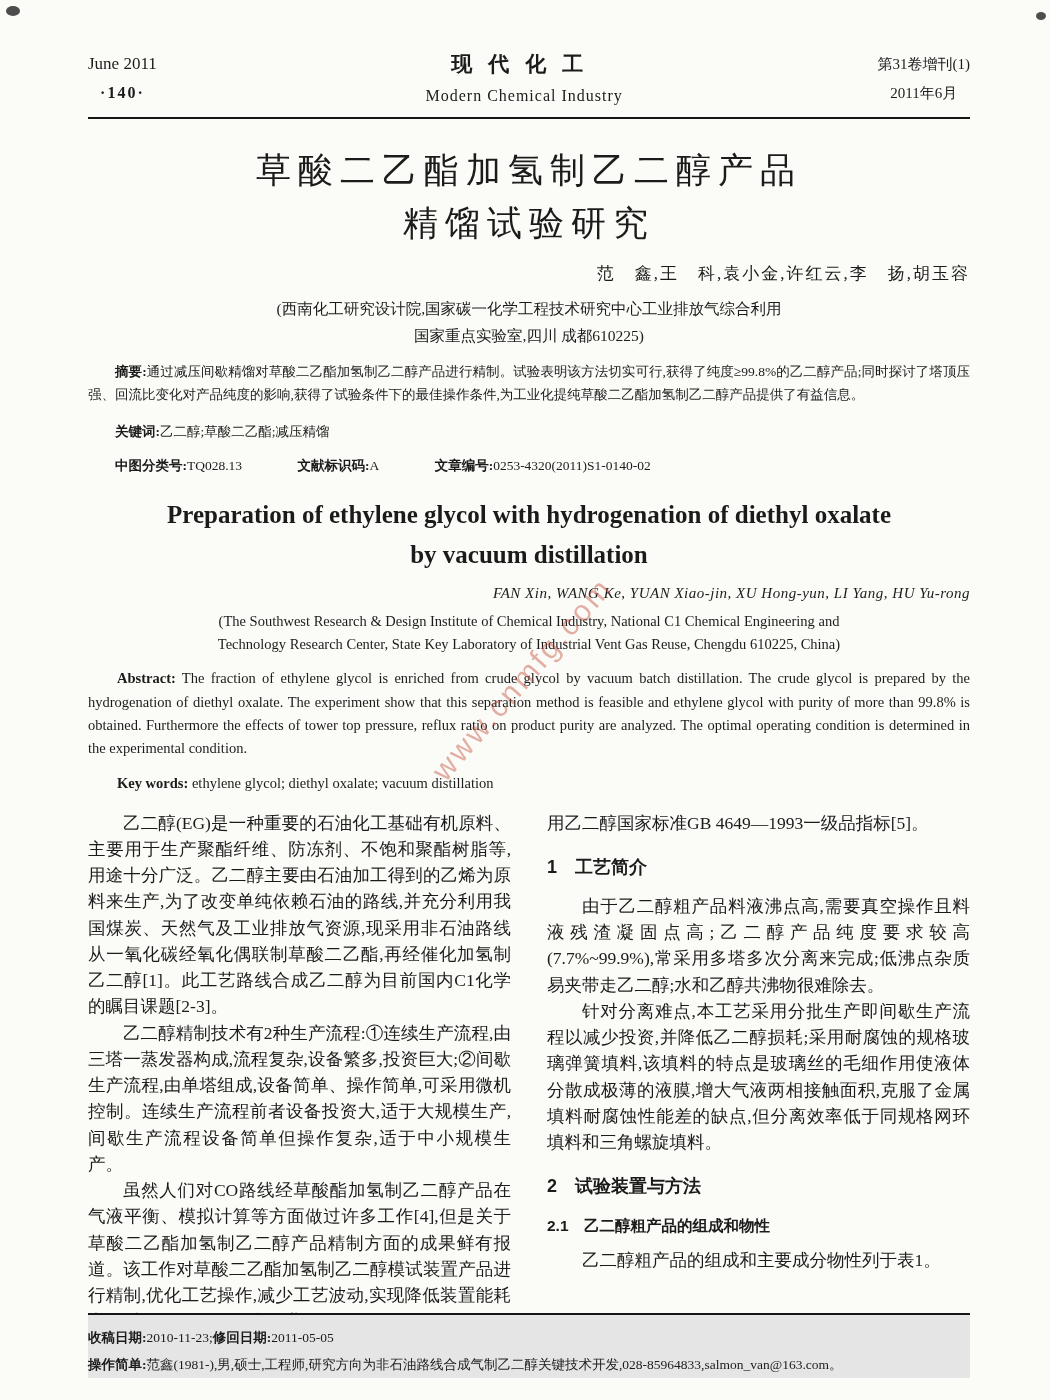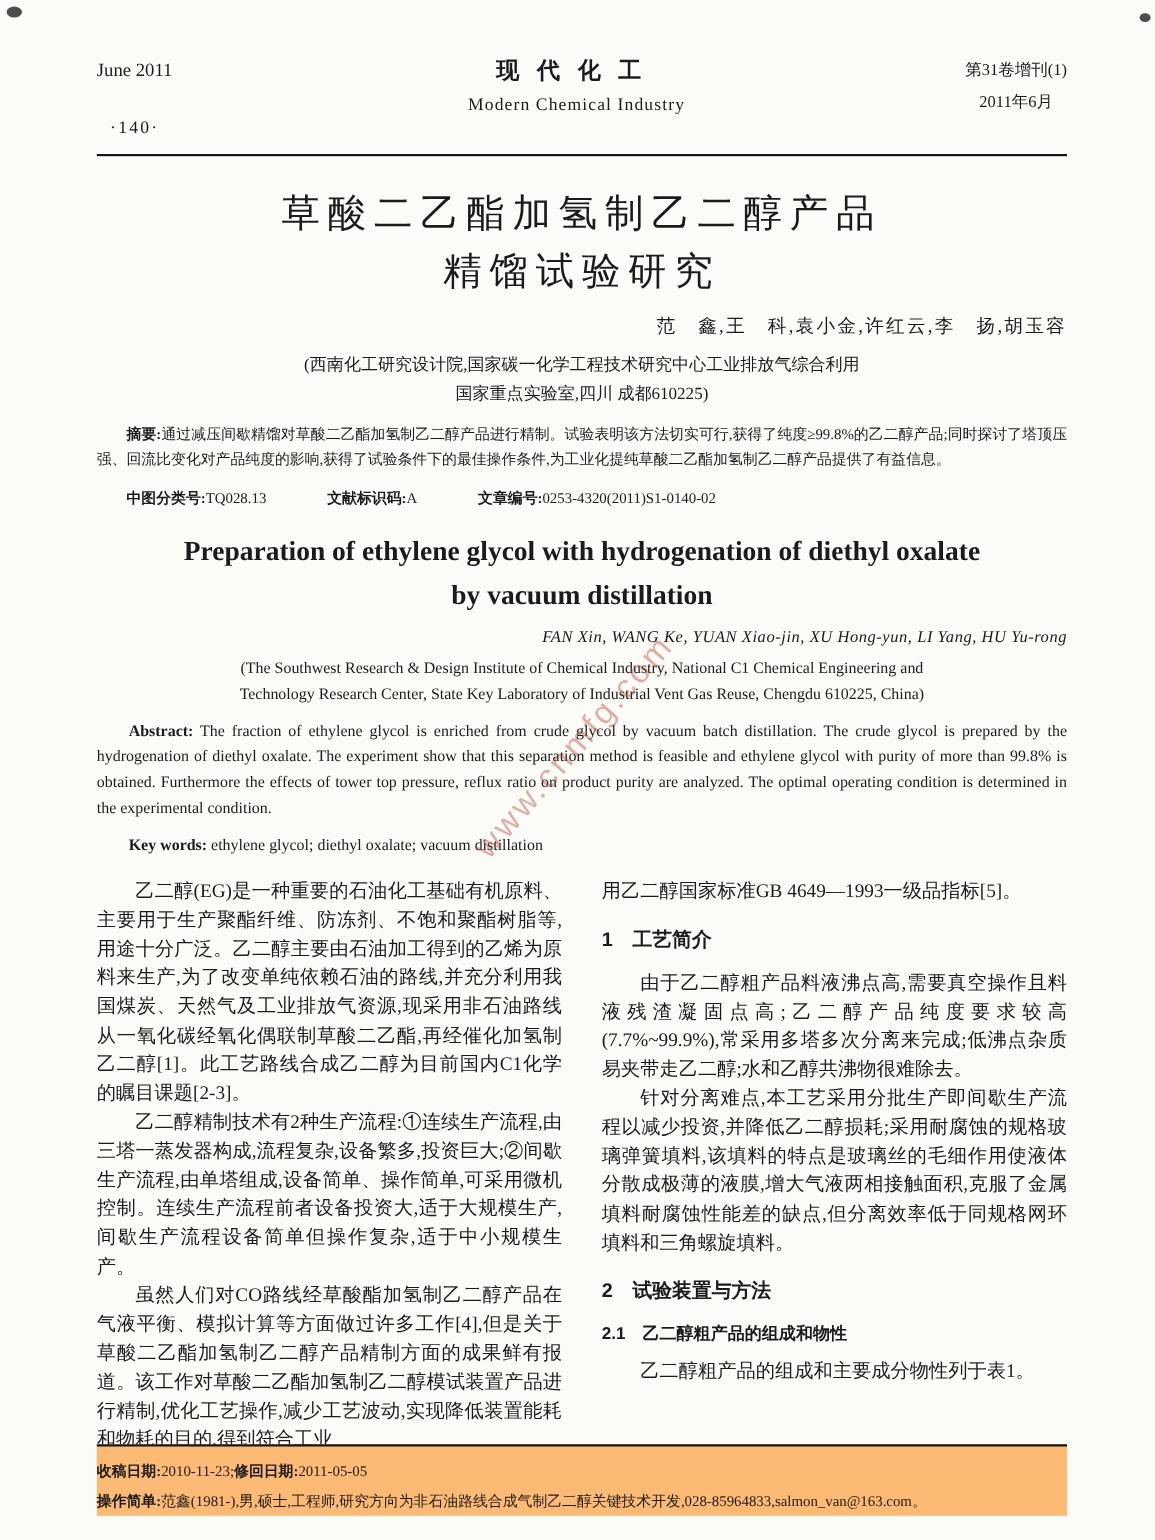--- a/index.html
+++ b/index.html
@@ -3,21 +3,21 @@
 <meta charset="utf-8">
 <style>
   html,body{margin:0;padding:0;background:#d8d8d3;}
   .page{position:relative;width:1050px;height:1400px;margin:0 auto;background:#fbfbf7;
         color:#1b1b1b;font-family:"Liberation Serif","DejaVu Serif",serif;overflow:hidden;}
   .inner{padding:50px 80px 0 88px;}
 
   
   .hdr{display:flex;justify-content:space-between;align-items:flex-start;}
   .hdr-left{text-align:center;font-size:17px;line-height:1.7;}
-  .hdr-left .pageno{font-weight:normal;font-size:16px;letter-spacing:2px;margin-top:24px;}
+  .hdr-left .pageno{font-weight:bold;font-size:16px;letter-spacing:2px;}
   .hdr-center{text-align:center;}
   .jname{font-size:21px;font-weight:bold;letter-spacing:16px;padding-left:16px;}
   .jname-en{font-size:16px;margin-top:9px;letter-spacing:1px;margin-left:14px;}
   .hdr-right{text-align:center;font-size:15px;line-height:1.9;}
   .rule{border-top:2px solid #151515;margin-top:10px;}
 
   
   .title{font-size:35px;font-weight:normal;text-align:center;letter-spacing:7px;
          line-height:1.5;margin:26px 0 10px 0;}
   .authors{text-align:right;font-size:17px;letter-spacing:2px;margin-top:12px;}
@@ -40,21 +40,21 @@
   
   .cols{display:flex;gap:36px;margin-top:18px;}
   .col{flex:1;font-size:17.5px;line-height:1.5;text-align:justify;}
   .col p{margin:0;text-indent:2em;}
   .h-sec{font-family:"Liberation Sans","DejaVu Sans",sans-serif;font-weight:bold;
          font-size:18px;margin:18px 0 12px 0;text-indent:0;}
   .h-sub{font-family:"Liberation Sans","DejaVu Sans",sans-serif;font-weight:bold;
          font-size:15.5px;margin:14px 0 9px 0;text-indent:0;}
 
   
-  .footer{position:absolute;left:88px;right:80px;bottom:22px;background:#fdba74;
+  .footer{position:absolute;left:88px;right:80px;bottom:22px;background:#e5e5e5;
           border-top:2px solid #151515;padding-top:9px;font-size:13.5px;line-height:2.0;z-index:10;}
 
   
   .watermark{position:absolute;left:425px;top:765px;transform:rotate(-49deg);
              transform-origin:left top;font-size:30px;letter-spacing:3px;
              color:rgba(190,65,45,0.42);font-family:"Liberation Sans","DejaVu Sans",sans-serif;
              z-index:5;pointer-events:none;white-space:nowrap;}
 
   
   .artifact{position:absolute;background:#222;border-radius:50%;opacity:.8;}
@@ -93,20 +93,21 @@
 
     <div class="authors">范　鑫,王　科,袁小金,许红云,李　扬,胡玉容</div>
 
     <div class="affil">
       <div>(西南化工研究设计院,国家碳一化学工程技术研究中心工业排放气综合利用</div>
       <div>国家重点实验室,四川 成都610225)</div>
     </div>
 
     <p class="abs-cn"><span class="b">摘要:</span><span>通过减压间歇精馏对草酸二乙酯加氢制乙二醇产品进行精制。试验表明该方法切实可行,获得了纯度≥99.8%的乙二醇产品;同时探讨了塔顶压强、回流比变化对产品纯度的影响,获得了试验条件下的最佳操作条件,为工业化提纯草酸二乙酯加氢制乙二醇产品提供了有益信息。</span></p>
 
+    <p class="kw-cn"><span class="b">关键词:</span><span>乙二醇;草酸二乙酯;减压精馏</span></p>
 
     <p class="meta-row">
       <span class="seg"><span class="b">中图分类号:</span><span>TQ028.13</span></span>
       <span class="seg"><span class="b">文献标识码:</span><span>A</span></span>
       <span class="seg"><span class="b">文章编号:</span><span>0253-4320(2011)S1-0140-02</span></span>
     </p>
 
     <div class="title-en">
       <span>Preparation of ethylene glycol with hydrogenation of diethyl oxalate</span><br>
       <span>by vacuum distillation</span>

